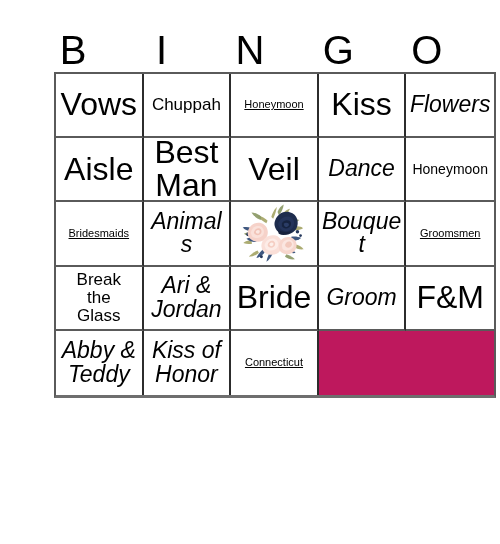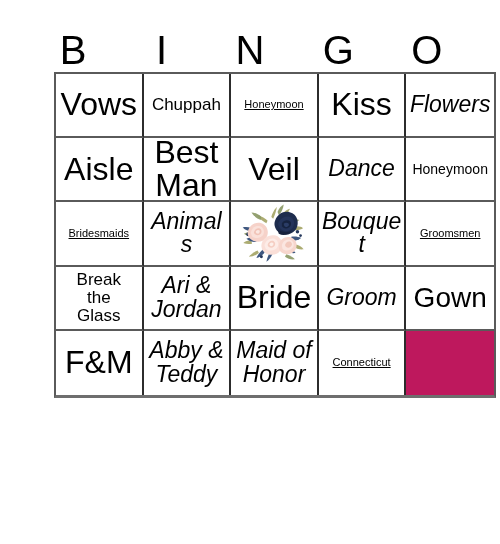--- a/index.html
+++ b/index.html
@@ -238,31 +238,28 @@
         <span class="cell-text fs-md">Ari &amp;
 Jordan</span>
       </div>
       <div class="cell">
         <span class="cell-text fs-xl">Bride</span>
       </div>
       <div class="cell">
         <span class="cell-text fs-md">Groom</span>
       </div>
       <div class="cell">
-        <span class="cell-text fs-lg">Gown</span>
-      </div>
-      <div class="cell">
         <span class="cell-text fs-xl">F&amp;M</span>
       </div>
       <div class="cell">
         <span class="cell-text fs-md">Abby &amp;
 Teddy</span>
       </div>
       <div class="cell">
-        <span class="cell-text fs-md">Maid of
+        <span class="cell-text fs-md">Kiss of
 Honor</span>
       </div>
       <div class="cell">
         <span class="cell-text fs-xxs">Connecticut</span>
       </div>
     </div>
 
 </div>
 
 </body></html>

